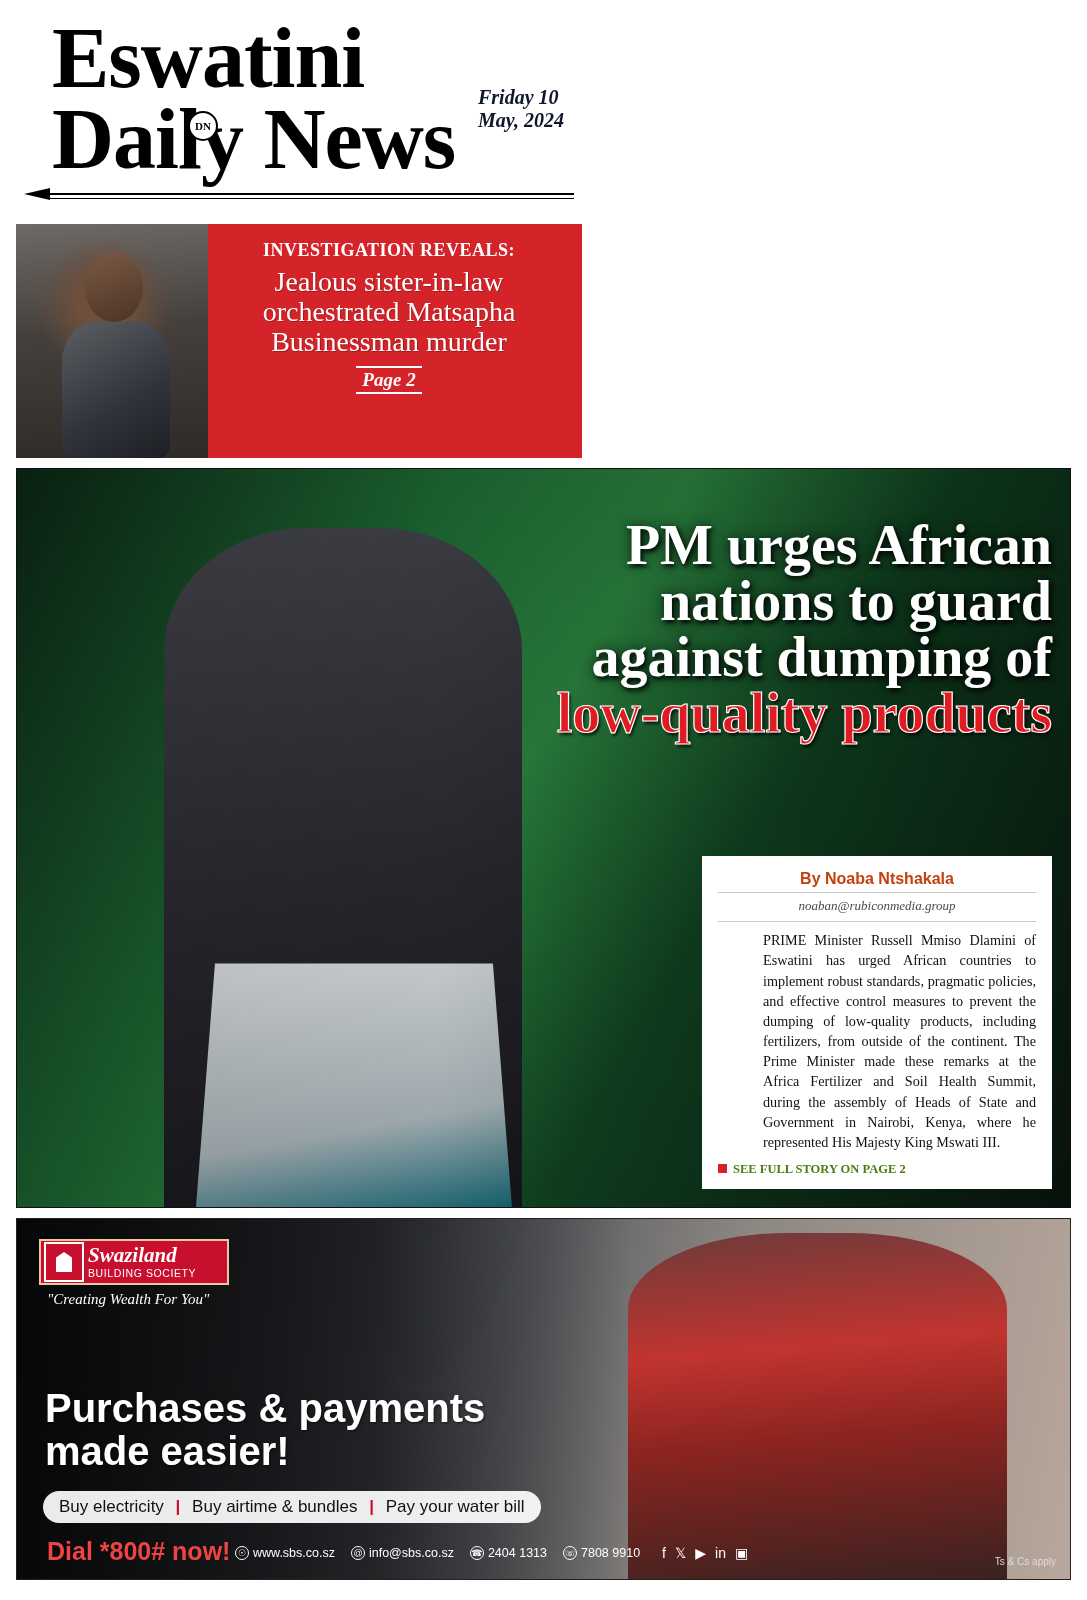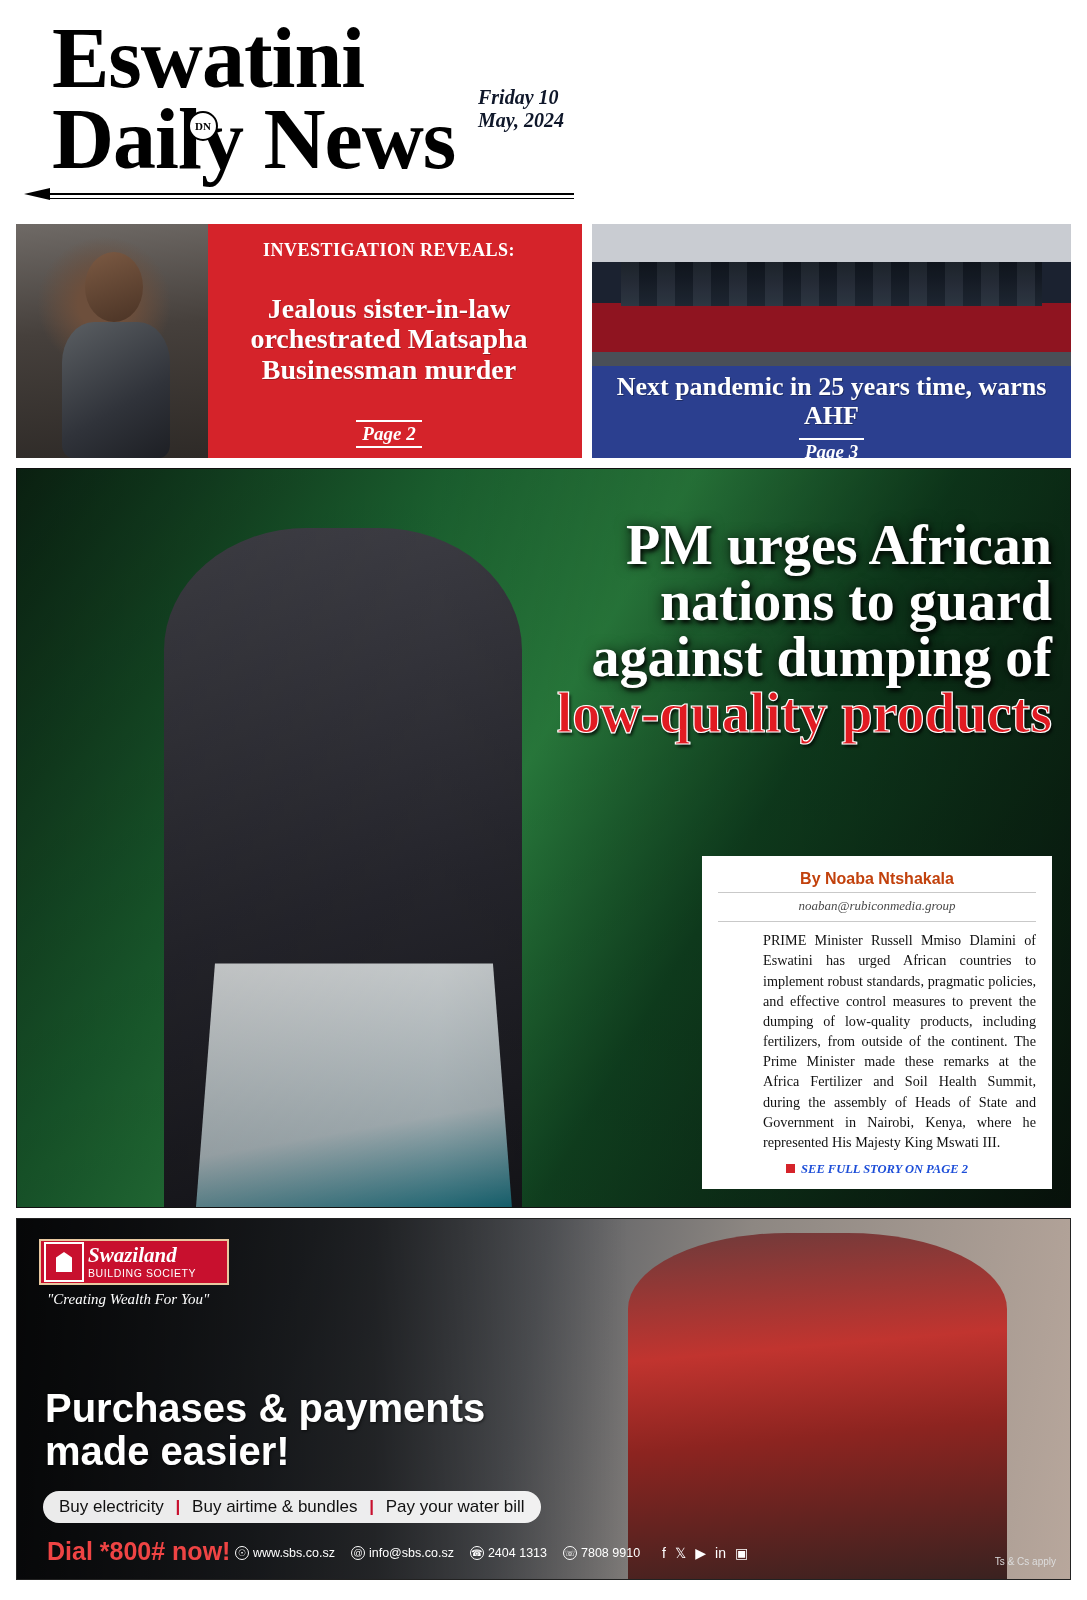--- a/index.html
+++ b/index.html
@@ -103,32 +103,31 @@
     background: #4a4440;
   }
   .teaser-red .teaser-text {
     flex: 1;
     padding: 16px 16px 10px 4px;
     color: #fff;
     text-align: center;
     display: flex;
     flex-direction: column;
     align-items: center;
-    justify-content: space-between;
   }
   .kicker {
     font-family: "Liberation Serif", serif;
     font-weight: bold;
     font-size: 18px;
     letter-spacing: 0.5px;
     margin-bottom: 6px;
   }
   .teaser-headline {
     font-family: "Liberation Serif", serif;
-    font-weight: bold;
+    font-weight: normal;
     font-size: 28px;
     line-height: 1.08;
     text-shadow: 1px 1px 0 rgba(0,0,0,.25);
   }
   .page-tag {
     display: inline-block;
     margin-top: 8px;
     font-family: "Liberation Serif", serif;
     font-style: italic;
     font-weight: bold;
@@ -223,26 +222,25 @@
   .story-body {
     font-family: "Liberation Serif", serif;
     font-size: 14.2px;
     line-height: 1.42;
     text-align: justify;
     color: #111;
     margin-left: 45px;
   }
   .see-full {
     margin-top: 10px;
-    text-align: center;
-    font-family: "Liberation Serif", serif;
-    font-weight: bold;
-    font-style: italic;
+    text-align: left;
+    font-family: "Liberation Serif", serif;
+    font-weight: bold;
     font-size: 12.5px;
-    color: #1d4ed8;
+    color: #4d7c0f;
   }
   .see-full .sq {
     display: inline-block;
     width: 9px; height: 9px;
     background: #d5232a;
     margin-right: 6px;
   }
 
   
   .ad {
@@ -427,29 +425,20 @@
       <div class="photo">
         <div class="ph biker"></div>
       </div>
       <div class="teaser-text">
         <div class="kicker">INVESTIGATION REVEALS:</div>
         <div class="teaser-headline">Jealous sister-in-law orchestrated Matsapha Businessman murder</div>
         <div class="page-tag">Page 2</div>
       </div>
     </div>
 
-    <div class="teaser-blue">
-      <div class="photo">
-        <div class="ph presser"></div>
-      </div>
-      <div class="caption">
-        <div class="t">Next pandemic in 25 years time, warns AHF</div>
-        <div class="page-tag">Page 3</div>
-      </div>
-    </div>
   </div>
 
   <div class="lead">
     <div class="ph pm"></div>
     <div class="lead-shade"></div>
 
     <div class="lead-headline">
       <span>PM urges African nations to guard against dumping of </span><span class="hl">low-quality products</span>
     </div>
 

